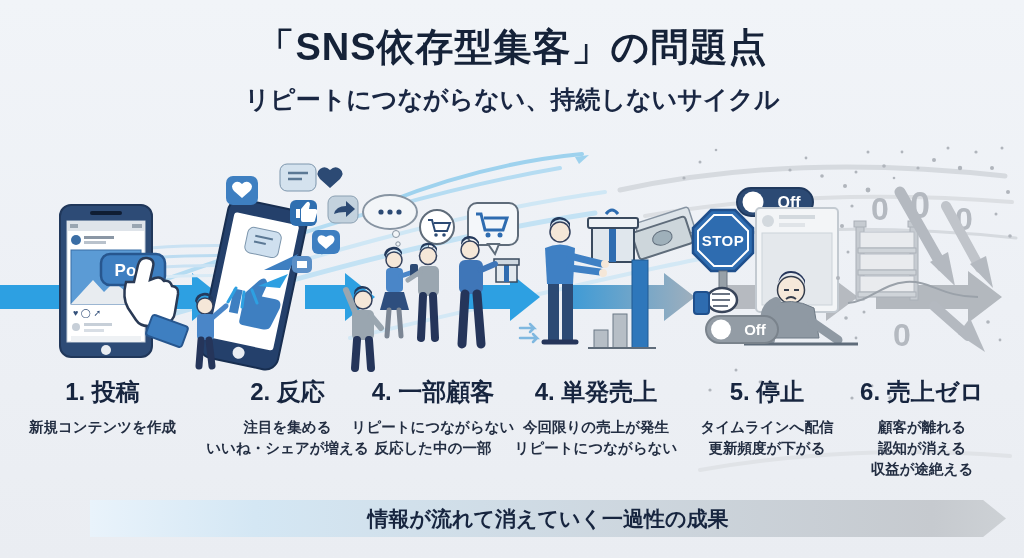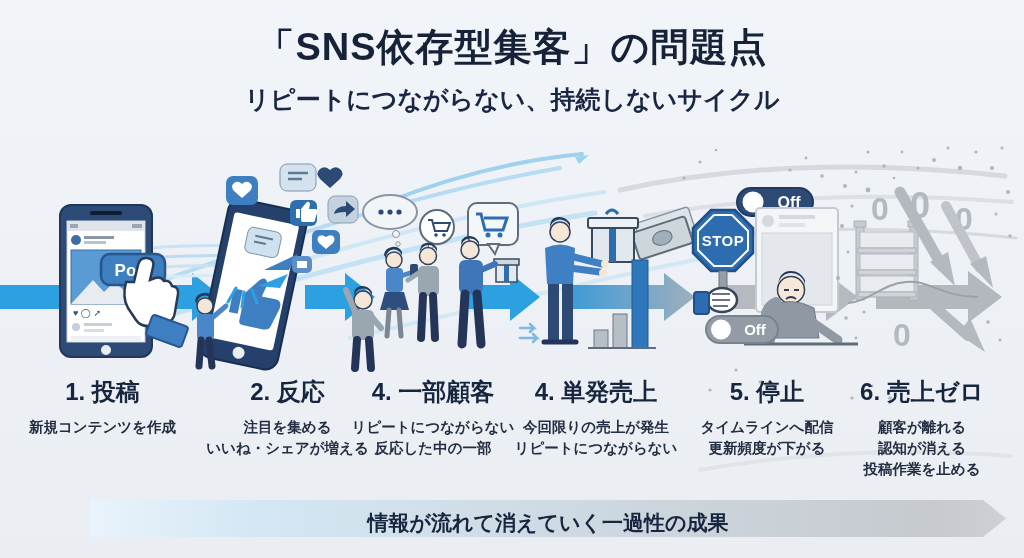--- a/index.html
+++ b/index.html
@@ -13,21 +13,21 @@
   .subtitle{font-size:25px;font-weight:700;margin-top:10px;color:#1a2743;}
   .scene{position:absolute;left:0;top:0;width:1024px;height:558px;z-index:1;}
   .steps{position:absolute;top:0;left:0;width:1024px;height:558px;z-index:4;border-radius:7px;}
   .step{position:absolute;top:376px;text-align:center;}
   .step-title{font-size:24px;font-weight:800;color:#17253f;margin-bottom:9px;}
   .step-desc{font-size:14.5px;font-weight:600;color:#232e42;line-height:21px;}
   .banner{
     position:absolute;left:90px;top:500px;width:916px;height:37px;z-index:4;
     background:linear-gradient(90deg,#e9f3fb 0%,#d4e7f4 18%,#cdd6de 60%,#c6cacf 92%,#cdd1d5 100%);
     clip-path:polygon(0 0,97.5% 0,100% 50%,97.5% 100%,0 100%);
-    display:flex;align-items:flex-end;justify-content:center;
+    display:flex;align-items:center;justify-content:center;
   }
   .banner-text{font-size:21px;font-weight:800;color:#17253f;}
   text{font-family:"Liberation Sans","DejaVu Sans",sans-serif;}
 </style>
 </head>
 <body>
 
 <div class="canvas">
 
   <div class="hdr">
@@ -363,21 +363,21 @@
     </div>
     <div class="step" style="left:672px;width:190px">
       <div class="step-title">5. 停止</div>
       <div class="step-desc">タイムラインへ配信</div>
       <div class="step-desc">更新頻度が下がる</div>
     </div>
     <div class="step" style="left:827px;width:190px">
       <div class="step-title">6. 売上ゼロ</div>
       <div class="step-desc">顧客が離れる</div>
       <div class="step-desc">認知が消える</div>
-      <div class="step-desc">投稿作業を止める</div>
+      <div class="step-desc">収益が途絶える</div>
     </div>
   </div>
 
   <div class="banner">
     <div class="banner-text">情報が流れて消えていく一過性の成果</div>
   </div>
 
 </div>
 
 </body></html>

